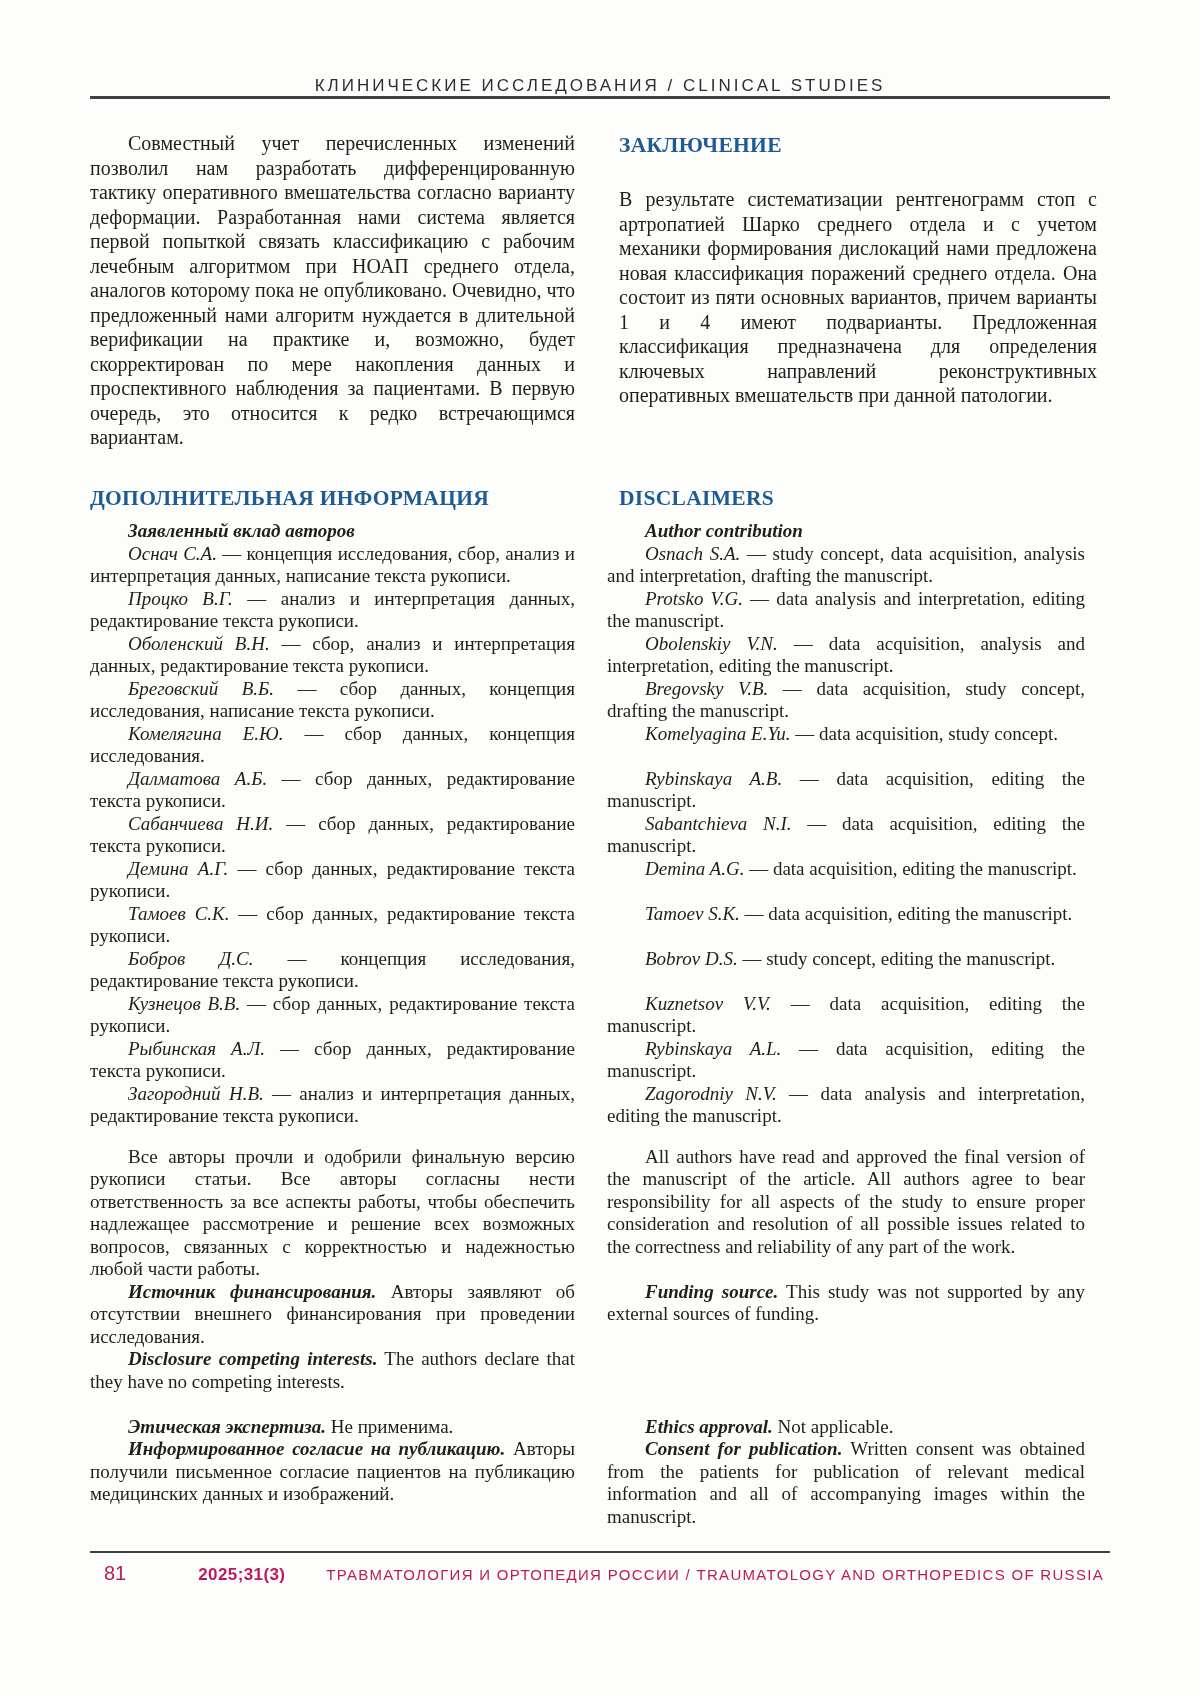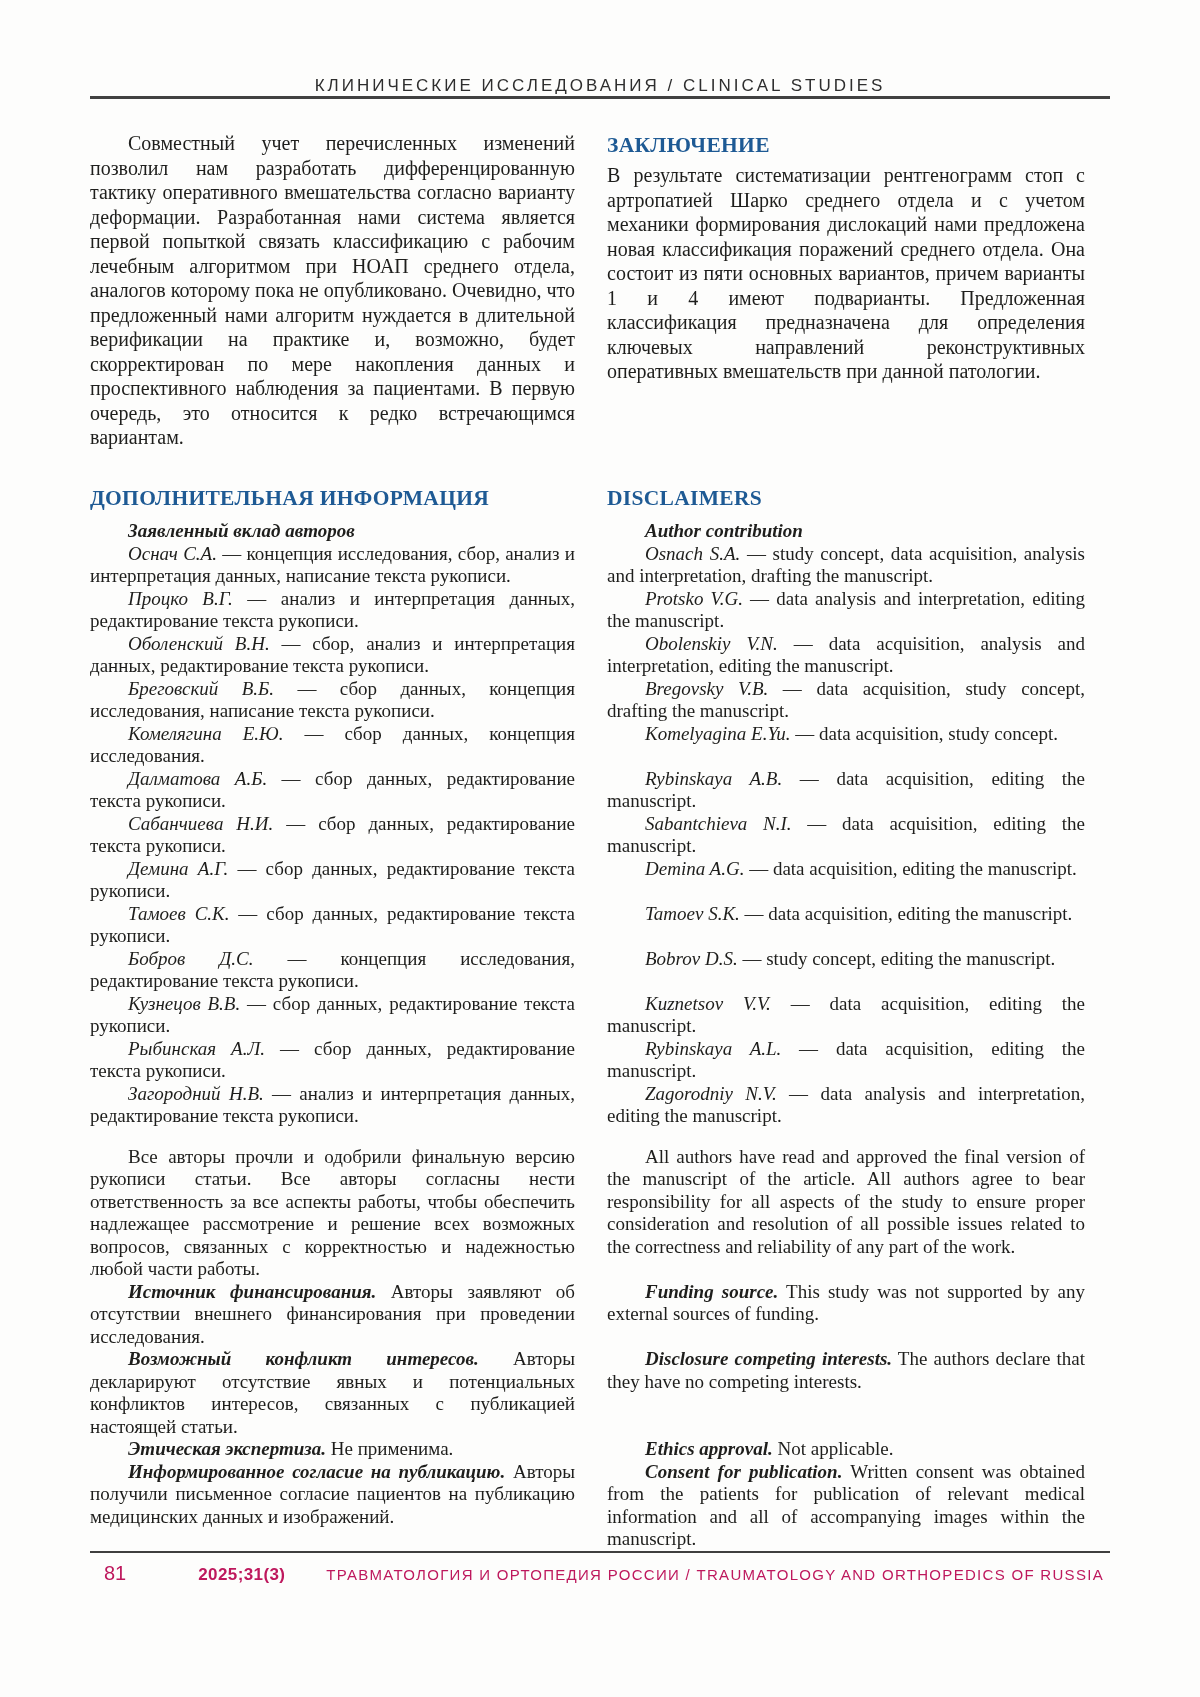--- a/index.html
+++ b/index.html
@@ -25,21 +25,21 @@
     color: #2e2e2e;
     padding-bottom: 0;
     border-bottom: 3px solid #414141;
     white-space: nowrap;
   }
 
   
   .cols {
     display: grid;
     grid-template-columns: 485px 478px;
-    column-gap: 32px;
+    column-gap: 44px;
     align-items: start;
   }
 
   .intro-section { position: absolute; top: 131px; left: 90px; width: 1020px; }
   .info-section  { position: absolute; top: 484px; left: 90px; width: 1020px; }
 
   p.body {
     margin: 0;
     font-size: 20px;
     line-height: 24.5px;
@@ -48,21 +48,21 @@
   p.body.indent { text-indent: 38px; }
 
   h2.section-heading {
     margin: 0;
     font-size: 21.5px;
     line-height: 28px;
     font-weight: bold;
     letter-spacing: 0.3px;
     color: #1e5a94;
   }
-  .conclusion-block h2.section-heading { margin-bottom: 4px; }
+  .conclusion-block h2.section-heading { margin-bottom: 28px; }
 
   
   .contribution-grid { margin-top: 8px; }
   .crow {
     display: grid;
     grid-template-columns: 485px 478px;
     column-gap: 32px;
     align-items: start;
   }
   .crow .cell {
@@ -176,21 +176,20 @@
         </div>
         <div class="crow plain" style="min-height: 135px;">
           <p class="cell" lang="ru">Все авторы прочли и одобрили финальную версию рукописи статьи. Все авторы согласны нести ответственность за все аспекты работы, чтобы обеспечить надлежащее рассмотрение и решение всех возможных вопросов, связанных с корректностью и надежностью любой части работы.</p>
           <p class="cell" lang="en">All authors have read and approved the final version of the manuscript of the article. All authors agree to bear responsibility for all aspects of the study to ensure proper consideration and resolution of all possible issues related to the correctness and reliability of any part of the work.</p>
         </div>
         <div class="crow term" style="min-height: 67.5px;">
           <p class="cell" lang="ru"><span class="lead">Источник финансирования.</span> Авторы заявляют об отсутствии внешнего финансирования при проведении исследования.</p>
           <p class="cell" lang="en"><span class="lead">Funding source.</span> This study was not supported by any external sources of funding.</p>
         </div>
         <div class="crow term" style="min-height: 67.5px;">
-          <p class="cell" lang="ru"><span class="lead">Возможный конфликт интересов.</span> Авторы декларируют отсутствие явных и потенциальных конфликтов интересов, связанных с публикацией настоящей статьи.</p>
           <p class="cell" lang="en"><span class="lead">Disclosure competing interests.</span> The authors declare that they have no competing interests.</p>
         </div>
         <div class="crow term" style="min-height: 22.5px;">
           <p class="cell" lang="ru"><span class="lead">Этическая экспертиза.</span> Не применима.</p>
           <p class="cell" lang="en"><span class="lead">Ethics approval.</span> Not applicable.</p>
         </div>
         <div class="crow term" style="min-height: 90px;">
           <p class="cell" lang="ru"><span class="lead">Информированное согласие на публикацию.</span> Авторы получили письменное согласие пациентов на публикацию медицинских данных и изображений.</p>
           <p class="cell" lang="en"><span class="lead">Consent for publication.</span> Written consent was obtained from the patients for publication of relevant medical information and all of accompanying images within the manuscript.</p>
         </div>

